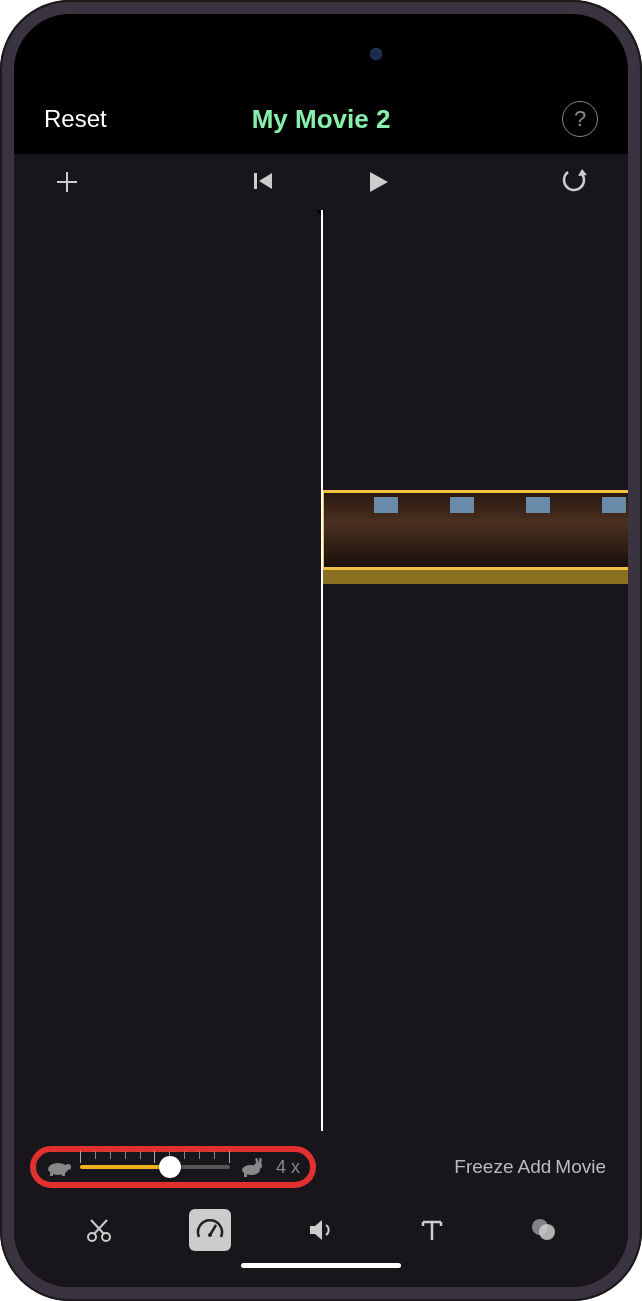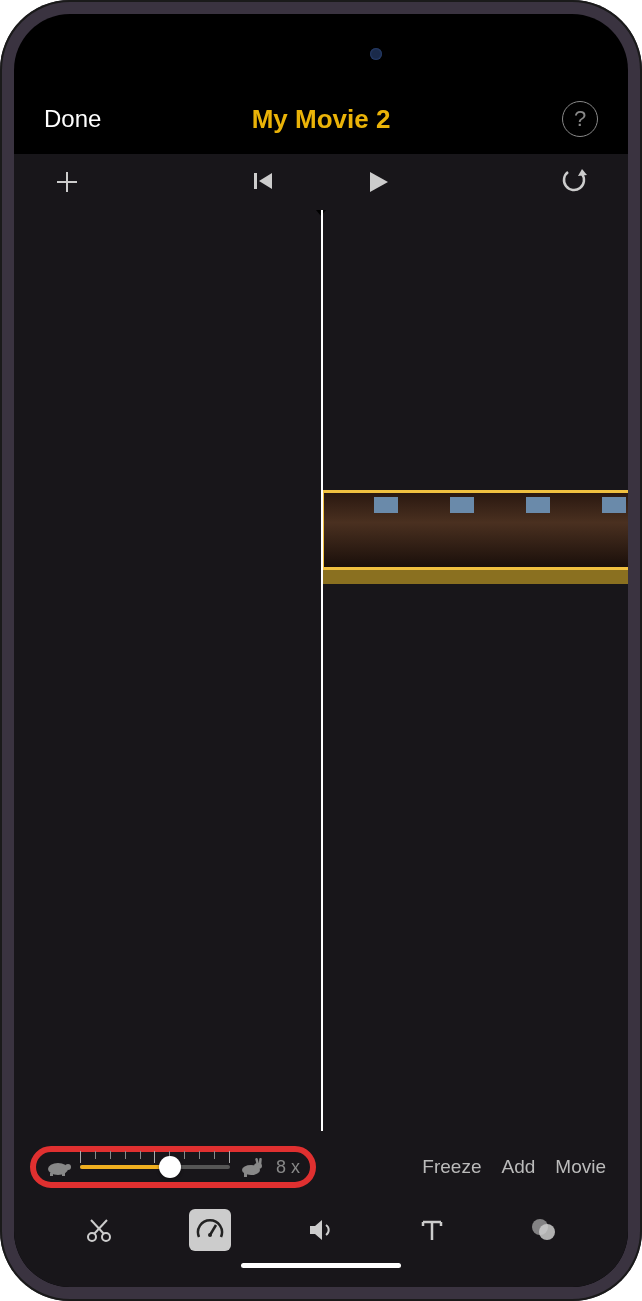--- a/index.html
+++ b/index.html
@@ -49,21 +49,21 @@
     .dynamic-island .cam { width:12px; height:12px; border-radius:50%; background:#1a2a4a; box-shadow:inset 0 0 2px #3a5a9a; }
     .status-bar { height: 70px; flex-shrink:0; }
     .top-bar {
       display: flex;
       align-items: center;
       justify-content: space-between;
       padding: 10px 30px 10px 30px;
       height: 70px;
     }
     .done-btn { color: #fff; font-size: 24px; font-weight:400; }
-    .title { color: #eab308; font-size: 26px; font-weight: 600; position:absolute; left:50%; transform:translateX(-50%);}
+    .title { color: #86efac; font-size: 26px; font-weight: 600; position:absolute; left:50%; transform:translateX(-50%);}
     .help-btn {
       width: 36px; height: 36px; border: 1.5px solid #888; border-radius: 50%;
       display: flex; align-items: center; justify-content: center;
       color: #888; font-size: 22px;
     }
     .preview-area {
       height: 320px;
       display: flex;
       justify-content: center;
       position: relative;
@@ -183,21 +183,21 @@
     .slider-track {
       position:relative; width:100%; height:4px; background:#555; border-radius:2px;
     }
     .slider-fill { position:absolute; left:0; width:60%; height:100%; background:#f0b020; border-radius:2px;}
     .slider-thumb {
       position:absolute; left:60%; top:50%; transform:translate(-50%,-50%);
       width:22px; height:22px; background:#fff; border-radius:50%;
       box-shadow:0 1px 3px rgba(0,0,0,0.5);
     }
     .speed-label { color:#888; font-size:18px; margin-left:4px;}
-    .speed-actions { display:flex; gap:20px; margin-left:auto; }
+    .speed-actions { display:flex; gap:4px; margin-left:auto; }
     .speed-actions span { color:#bbb; font-size:19px; }
     .tool-tabs {
       display: flex;
       justify-content: space-around;
       align-items: center;
       padding: 10px 30px 8px 30px;
       height: 60px;
       background:#18161a;
     }
     .tool-tab {
@@ -218,21 +218,21 @@
 <body>
 
 <div class="phone-frame">
   <div class="screen">
     <div class="dynamic-island">
         <div class="cam"></div>
       </div>
     <div class="status-bar"></div>
 
     <div class="top-bar">
-      <div class="done-btn">Done</div>
+      <div class="done-btn">Reset</div>
       <div class="title">My Movie 2</div>
       <div class="help-btn">
         <span>?</span>
       </div>
     </div>
 
 
     <div class="playback-bar">
       <div>
         <svg width="26" height="26" viewBox="0 0 26 26">
@@ -309,21 +309,21 @@
             <div class="slider-thumb"></div>
           </div>
         </div>
         <svg width="26" height="22" viewBox="0 0 26 22">
           <ellipse cx="13" cy="14" rx="9" ry="5" fill="#888"></ellipse>
           <ellipse cx="20" cy="10" rx="4" ry="3" fill="#888"></ellipse>
           <rect x="18" y="2" width="2.5" height="8" rx="1" fill="#888" transform="rotate(-15 19 6)"></rect>
           <rect x="21" y="2" width="2.5" height="8" rx="1" fill="#888" transform="rotate(5 22 6)"></rect>
           <rect x="6" y="17" width="3" height="4" fill="#888"></rect>
         </svg>
-        <span class="speed-label">8 x</span>
+        <span class="speed-label">4 x</span>
       </div>
       <div class="speed-actions">
         <span>Freeze</span>
         <span>Add</span>
         <span>Movie</span>
       </div>
     </div>
 
     <div class="tool-tabs">
       <div class="tool-tab">

